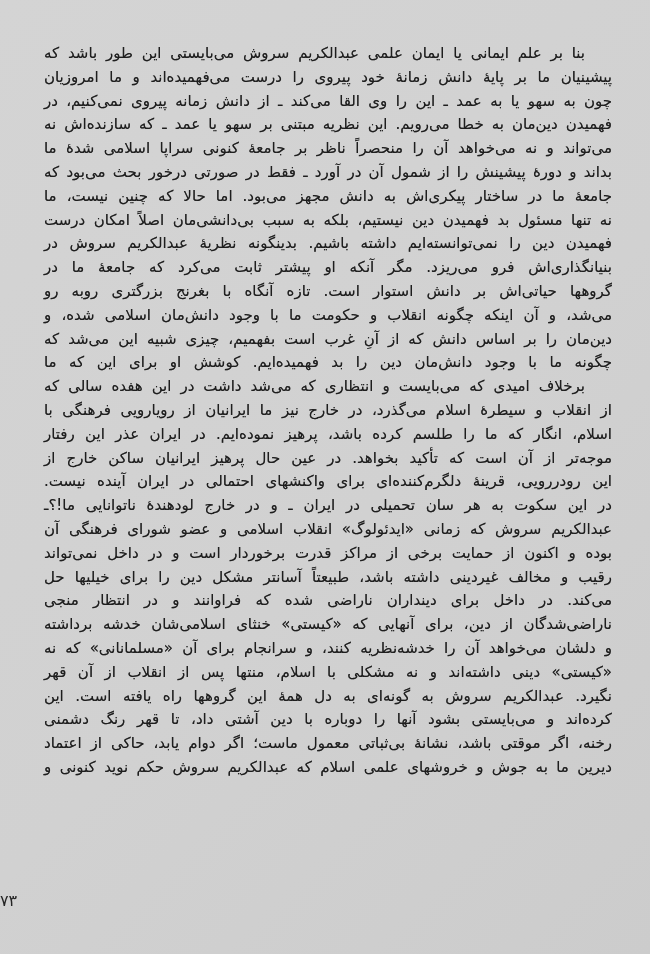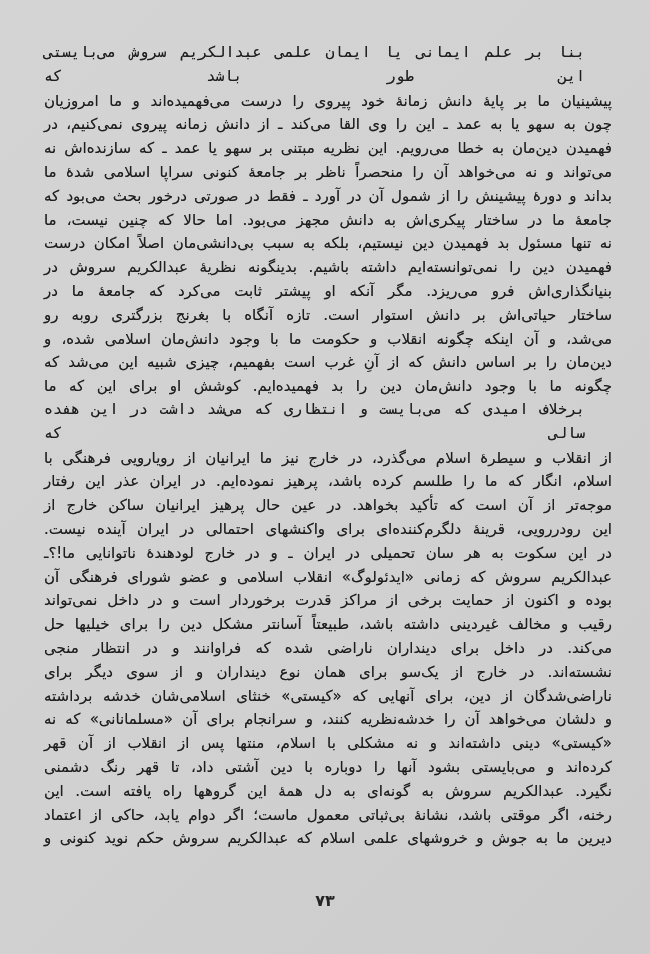--- a/index.html
+++ b/index.html
@@ -30,30 +30,30 @@
     font-size: 15px;
     line-height: 23.8px;
     min-height: 23.8px;
     text-align: justify;
     text-align-last: justify;
     word-spacing: 1px;
     letter-spacing: 0.1px;
     color: #1e1e1e;
     text-shadow: 0 0 0.4px rgba(20,20,20,0.55);
   }
-  .line.first { padding-right: 27px; font-family: Liberation Mono, monospace; }
+  .line.first { padding-right: 27px; }
   .line.endpara { text-align-last: right; }
   .page-number {
     position: absolute;
     top: 891px;
     left: 0;
     width: 100%;
-    text-align: center;
+    text-align: left;
     font-size: 16px;
-    font-weight: bold;
+    font-weight: normal;
     letter-spacing: 2px;
     color: #242424;
     direction: rtl;
   }
 </style>
 </head>
 <body>
 
 <div class="page">
   <div class="text-block">
@@ -61,40 +61,39 @@
         <div class="line first">بنا بر علم ایمانی یا ایمان علمی عبدالکریم سروش می‌بایستی این طور باشد که</div>
         <div class="line">پیشینیان ما بر پایهٔ دانش زمانهٔ خود پیروی را درست می‌فهمیده‌اند و ما امروزیان</div>
         <div class="line">چون به سهو یا به عمد ـ این را وی القا می‌کند ـ از دانش زمانه پیروی نمی‌کنیم، در</div>
         <div class="line">فهمیدن دین‌مان به خطا می‌رویم. این نظریه مبتنی بر سهو یا عمد ـ که سازنده‌اش نه</div>
         <div class="line">می‌تواند و نه می‌خواهد آن را منحصراً ناظر بر جامعهٔ کنونی سراپا اسلامی شدهٔ ما</div>
         <div class="line">بداند و دورهٔ پیشینش را از شمول آن در آورد ـ فقط در صورتی درخور بحث می‌بود که</div>
         <div class="line">جامعهٔ ما در ساختار پیکری‌اش به دانش مجهز می‌بود. اما حالا که چنین نیست، ما</div>
         <div class="line">نه تنها مسئول بد فهمیدن دین نیستیم، بلکه به سبب بی‌دانشی‌مان اصلاً امکان درست</div>
         <div class="line">فهمیدن دین را نمی‌توانسته‌ایم داشته باشیم. بدینگونه نظریهٔ عبدالکریم سروش در</div>
         <div class="line">بنیانگذاری‌اش فرو می‌ریزد. مگر آنکه او پیشتر ثابت می‌کرد که جامعهٔ ما در</div>
-        <div class="line">ساختار حیاتی‌اش بر دانش استوار است. تازه آنگاه با بغرنج بزرگتری روبه رو</div>
+        <div class="line">گروهها حیاتی‌اش بر دانش استوار است. تازه آنگاه با بغرنج بزرگتری روبه رو</div>
         <div class="line">می‌شد، و آن اینکه چگونه انقلاب و حکومت ما با وجود دانش‌مان اسلامی شده، و</div>
         <div class="line">دین‌مان را بر اساس دانش که از آنِ غرب است بفهمیم، چیزی شبیه این می‌شد که</div>
         <div class="line">چگونه ما با وجود دانش‌مان دین را بد فهمیده‌ایم. کوشش او برای این که ما</div>
       </div>
       <div class="paragraph">
         <div class="line first">برخلاف امیدی که می‌بایست و انتظاری که می‌شد داشت در این هفده سالی که</div>
         <div class="line">از انقلاب و سیطرهٔ اسلام می‌گذرد، در خارج نیز ما ایرانیان از رویارویی فرهنگی با</div>
         <div class="line">اسلام، انگار که ما را طلسم کرده باشد، پرهیز نموده‌ایم. در ایران عذر این رفتار</div>
         <div class="line">موجه‌تر از آن است که تأکید بخواهد. در عین حال پرهیز ایرانیان ساکن خارج از</div>
         <div class="line">این رودررویی، قرینهٔ دلگرم‌کننده‌ای برای واکنشهای احتمالی در ایران آینده نیست.</div>
         <div class="line">در این سکوت به هر سان تحمیلی در ایران ـ و در خارج لودهندهٔ ناتوانایی ما!؟ـ</div>
         <div class="line">عبدالکریم سروش که زمانی «ایدئولوگ» انقلاب اسلامی و عضو شورای فرهنگی آن</div>
         <div class="line">بوده و اکنون از حمایت برخی از مراکز قدرت برخوردار است و در داخل نمی‌تواند</div>
         <div class="line">رقیب و مخالف غیردینی داشته باشد، طبیعتاً آسانتر مشکل دین را برای خیلیها حل</div>
         <div class="line">می‌کند. در داخل برای دینداران ناراضی شده که فراوانند و در انتظار منجی</div>
-        <div class="line">نشسته‌اند. در خارج از یک‌سو برای همان نوع دینداران و از سوی دیگر برای</div>
         <div class="line">ناراضی‌شدگان از دین، برای آنهایی که «کیستی» خنثای اسلامی‌شان خدشه برداشته</div>
         <div class="line">و دلشان می‌خواهد آن را خدشه‌نظریه کنند، و سرانجام برای آن «مسلمانانی» که نه</div>
         <div class="line">«کیستی» دینی داشته‌اند و نه مشکلی با اسلام، منتها پس از انقلاب از آن قهر</div>
+        <div class="line">نگیرد. عبدالکریم سروش به گونه‌ای به دل همهٔ این گروهها راه یافته است. این</div>
         <div class="line">کرده‌اند و می‌بایستی بشود آنها را دوباره با دین آشتی داد، تا قهر رنگ دشمنی</div>
-        <div class="line">نگیرد. عبدالکریم سروش به گونه‌ای به دل همهٔ این گروهها راه یافته است. این</div>
         <div class="line">رخنه، اگر موقتی باشد، نشانهٔ بی‌ثباتی معمول ماست؛ اگر دوام یابد، حاکی از اعتماد</div>
         <div class="line">دیرین ما به جوش و خروشهای علمی اسلام که عبدالکریم سروش حکم نوید کنونی و</div>
       </div>
     </div>
   <div class="page-number">۷۳</div>
 </div>
 
 </body></html>

